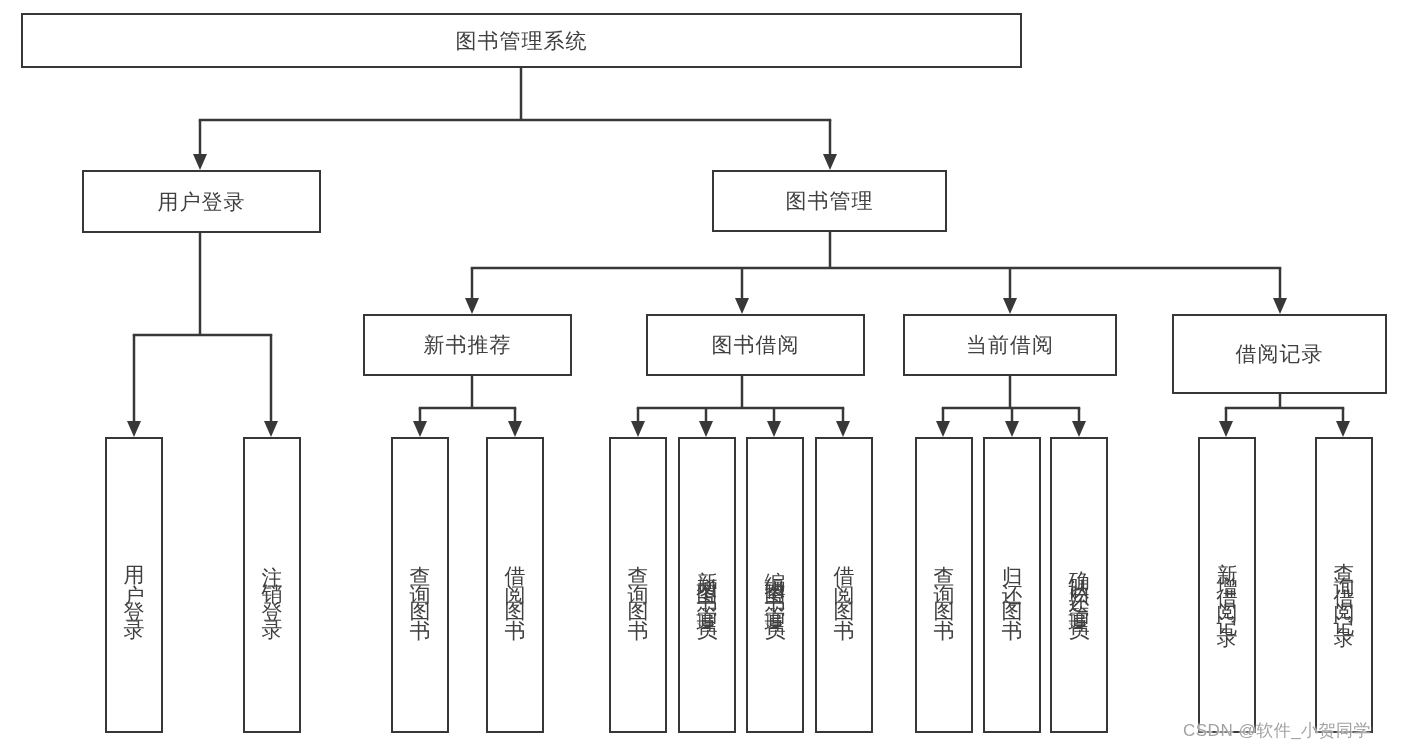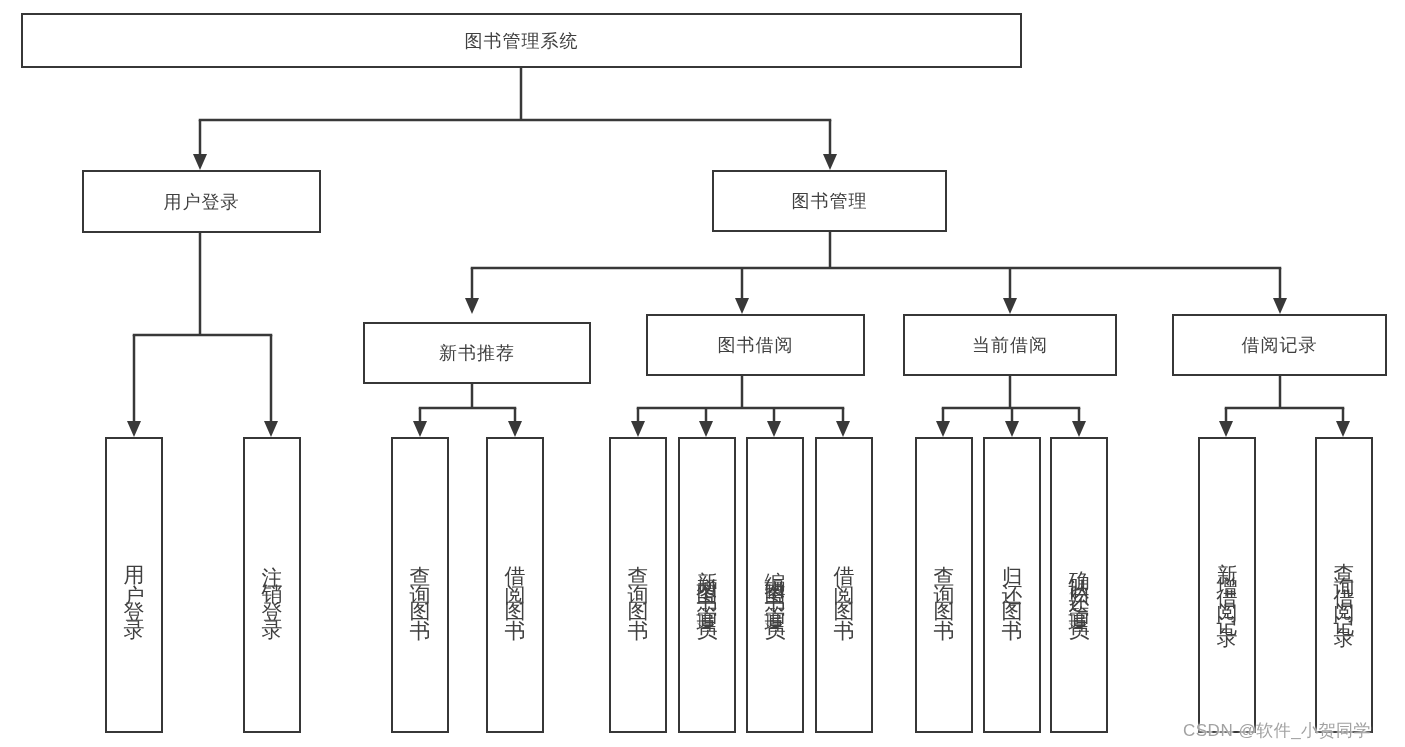--- a/index.html
+++ b/index.html
@@ -13,21 +13,21 @@
   #connector-svg{position:absolute;left:0;top:0;z-index:1;}
   .node{
     position:absolute;
     box-sizing:border-box;
     background:#ffffff;
     border:2.5px solid #373737;
     display:flex;
     align-items:center;
     justify-content:center;
     color:#404040;
-    font-size:18px;
+    font-size:21px;
     z-index:2;
     letter-spacing:1px;
     text-align:center;
   }
   .node.v{
     writing-mode:vertical-lr;
     -webkit-writing-mode:vertical-lr;
     text-orientation:upright;
     font-size:21px;
   }
@@ -100,24 +100,24 @@
       <line x1="1224.75" y1="408" x2="1344.25" y2="408" stroke="#383838" stroke-width="2.5"></line>
       <line x1="1226" y1="408" x2="1226" y2="424" stroke="#383838" stroke-width="2.5"></line>
       <polygon points="1219,421 1233,421 1226,437" fill="#383838"></polygon>
       <line x1="1343" y1="408" x2="1343" y2="424" stroke="#383838" stroke-width="2.5"></line>
       <polygon points="1336,421 1350,421 1343,437" fill="#383838"></polygon>
     </svg>
   <div id="nodes">
       <div class="node" style="left: 21px; top: 13px; width: 1001px; height: 55px;">图书管理系统</div>
       <div class="node" style="left: 82px; top: 170px; width: 239px; height: 63px;">用户登录</div>
       <div class="node" style="left: 712px; top: 170px; width: 235px; height: 62px; text-align: right;">图书管理</div>
-      <div class="node" style="left: 363px; top: 322px; width: 228px; height: 62px;">新书推荐</div>
+      <div class="node" style="left: 363px; top: 314px; width: 209px; height: 62px;">新书推荐</div>
       <div class="node" style="left: 633px; top: 314px; width: 219px; height: 62px; margin-left: 13px;">图书借阅</div>
       <div class="node" style="left: 903px; top: 314px; width: 214px; height: 62px;">当前借阅</div>
-      <div class="node" style="left: 1172px; top: 314px; width: 215px; height: 62px; text-align: center;">借阅记录</div>
+      <div class="node" style="left: 1172px; top: 314px; width: 215px; height: 80px; text-align: center;">借阅记录</div>
       <div class="node v sp-wide" style="left: 105px; top: 437px; width: 58px; height: 296px;">用户登录</div>
       <div class="node v sp-wide" style="left: 243px; top: 437px; width: 58px; height: 296px;">注销登录</div>
       <div class="node v sp-wide" style="left: 391px; top: 437px; width: 58px; height: 296px;">查询图书</div>
       <div class="node v sp-wide" style="left: 486px; top: 437px; width: 58px; height: 296px;">借阅图书</div>
       <div class="node v sp-wide" style="left: 609px; top: 437px; width: 58px; height: 296px;">查询图书</div>
       <div class="node v sp-tight" style="left: 678px; top: 437px; width: 58px; height: 296px;">新增图书（管理员）</div>
       <div class="node v sp-tight" style="left: 746px; top: 437px; width: 58px; height: 296px;">编辑图书（管理员）</div>
       <div class="node v sp-wide" style="left: 815px; top: 437px; width: 58px; height: 296px;">借阅图书</div>
       <div class="node v sp-wide" style="left: 915px; top: 437px; width: 58px; height: 296px;">查询图书</div>
       <div class="node v sp-wide" style="left: 983px; top: 437px; width: 58px; height: 296px;">归还图书</div>

